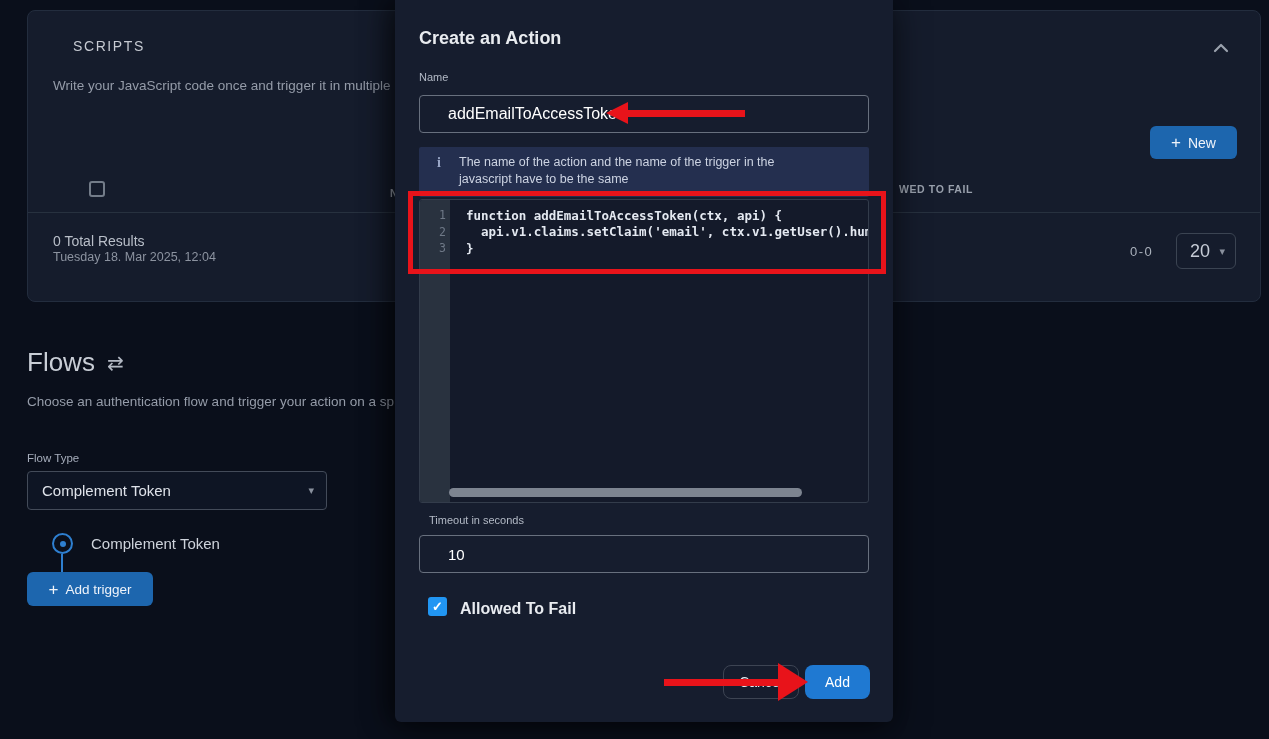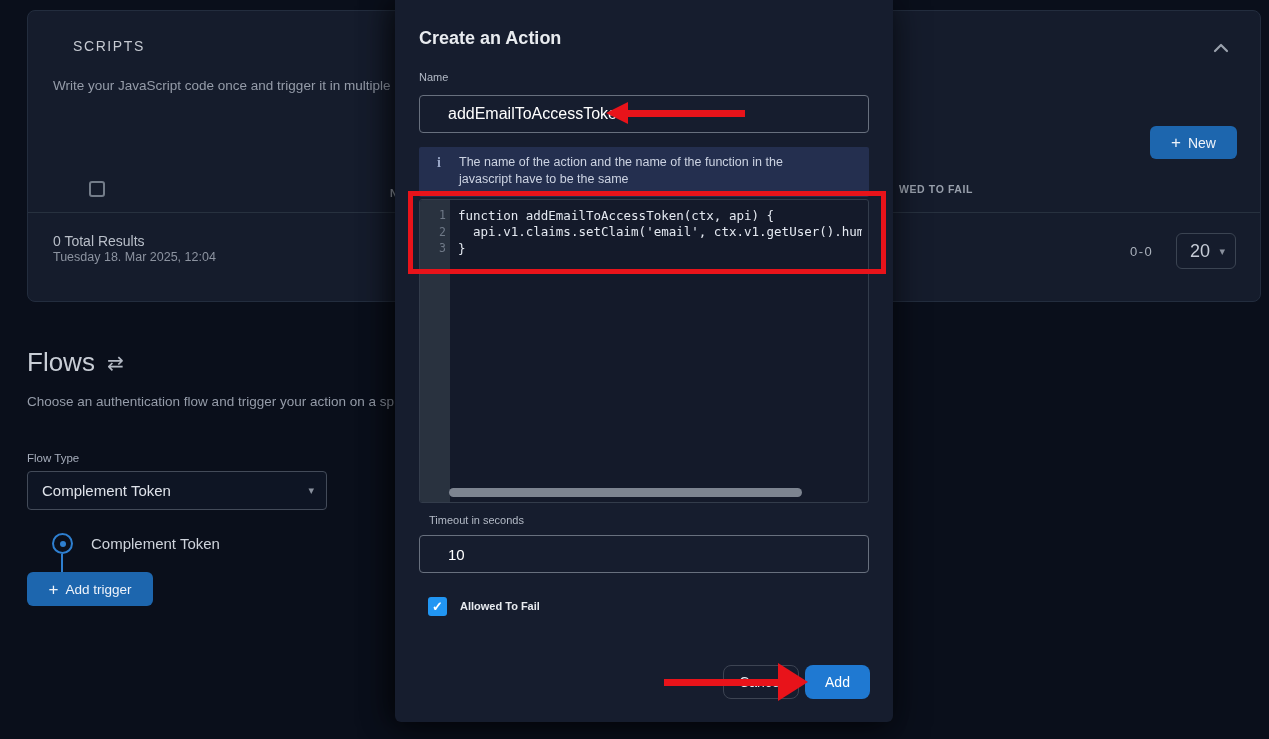--- a/index.html
+++ b/index.html
@@ -91,33 +91,33 @@
 
   .code-editor {
     left:24px; top:199px; width:450px; height:304px;
     background:#141a2a; border:1px solid #333c4b; border-radius:3px;
     overflow:hidden;
   }
   .gutter { position:absolute; left:0; top:0; width:30px; height:100%; background:#29323f; }
   .code-lines { position:absolute; left:0; top:7px; width:100%; }
   .code-line { display:flex; height:16.5px; align-items:center; }
   .ln { width:26px; text-align:right; font-family:"DejaVu Sans Mono",monospace; font-size:11.5px; color:#6f7987; flex:none; }
-  .ct { margin-left:12px; font-family:"DejaVu Sans Mono",monospace; font-weight:400; font-size:12.5px; color:#e4e9f1; white-space:pre; overflow:hidden; width:404px; flex:none; }
+  .ct { margin-left:20px; font-family:"DejaVu Sans Mono",monospace; font-weight:700; font-size:12.5px; color:#e4e9f1; white-space:pre; overflow:hidden; width:404px; flex:none; }
   .hscroll { position:absolute; left:29px; top:288px; width:353px; height:9px; background:#7d8490; border-radius:5px; cursor:pointer; }
 
   .timeout-label { left:24px; top:514px;margin-left:10px; }
   .timeout-input { top:535px; font-size:15px; }
 
   .atf-checkbox {
     left:33px; top:597px; width:19px; height:19px;
     background:#2196f3; border-radius:3px; cursor:pointer;
     display:flex; align-items:center; justify-content:center;
     color:#fff; font-size:13px; font-weight:700;
   }
-  .atf-label { left:65px; top:600px; font-size:11px; font-weight:600; color:#e8ebf0; }
+  .atf-label { left:65px; top:600px; font-size:16px; font-weight:600; color:#e8ebf0; }
 
   .cancel-btn {
     left:328px; top:665px; width:76px; height:34px;
     background:transparent; border:1px solid #3d4453; border-radius:8px;
     color:#e3e7ed; font-size:14px; font-family:"Liberation Sans",sans-serif; cursor:pointer;
   }
   .add-btn {
     left:410px; top:665px; width:65px; height:34px;
     background:#1f79d2; border:none; border-radius:8px;
     color:#fff; font-size:14px; font-family:"Liberation Sans",sans-serif; cursor:pointer;
@@ -189,21 +189,21 @@
 </button>
 
 <section class="abs modal">
   <h1 class="abs modal-title">Create an Action</h1>
 
   <label class="abs field-label name-label">Name</label>
   <input class="text-input name-input" value="addEmailToAccessToken" style="">
 
   <div class="abs info-box">
     <div class="info-icon">i</div>
-    <div class="info-text">The name of the action and the name of the function in the javascript have to be the same</div>
+    <div class="info-text">The name of the action and the name of the trigger in the javascript have to be the same</div>
   </div>
 
   <div class="abs code-editor">
     <div class="gutter"></div>
     <div class="code-lines">
       <div class="code-line">
         <span class="ln">1</span>
         <span class="ct">function addEmailToAccessToken(ctx, api) {</span>
       </div>
       <div class="code-line">

